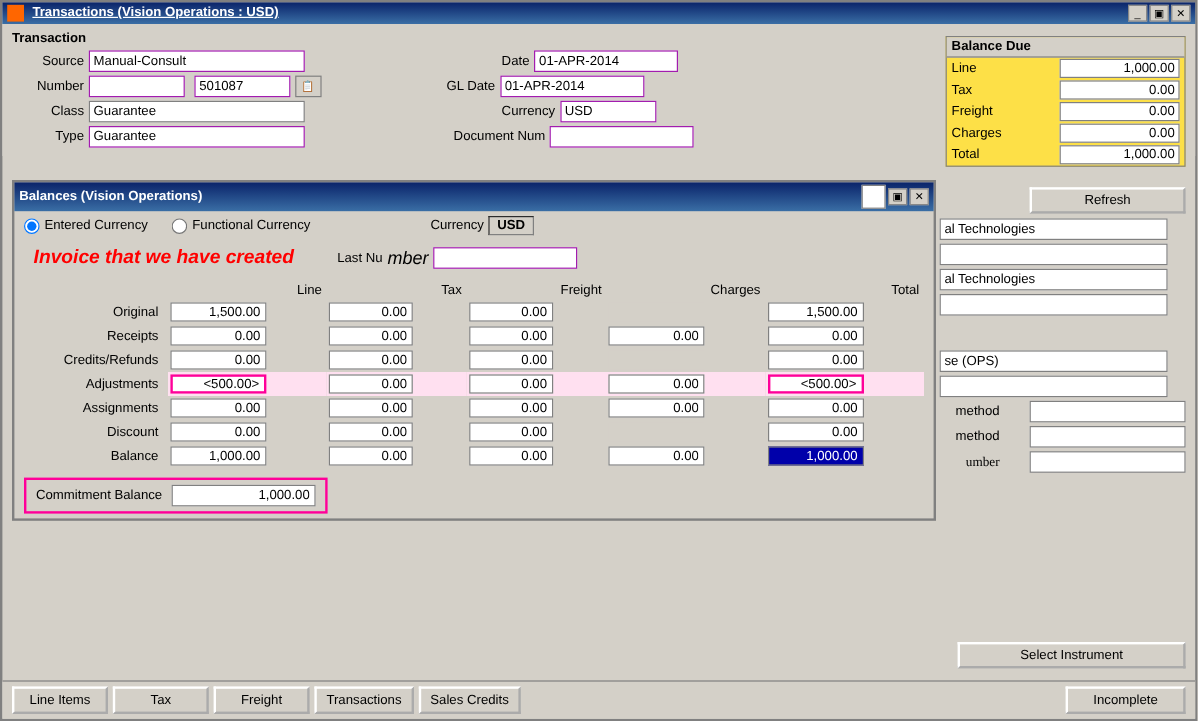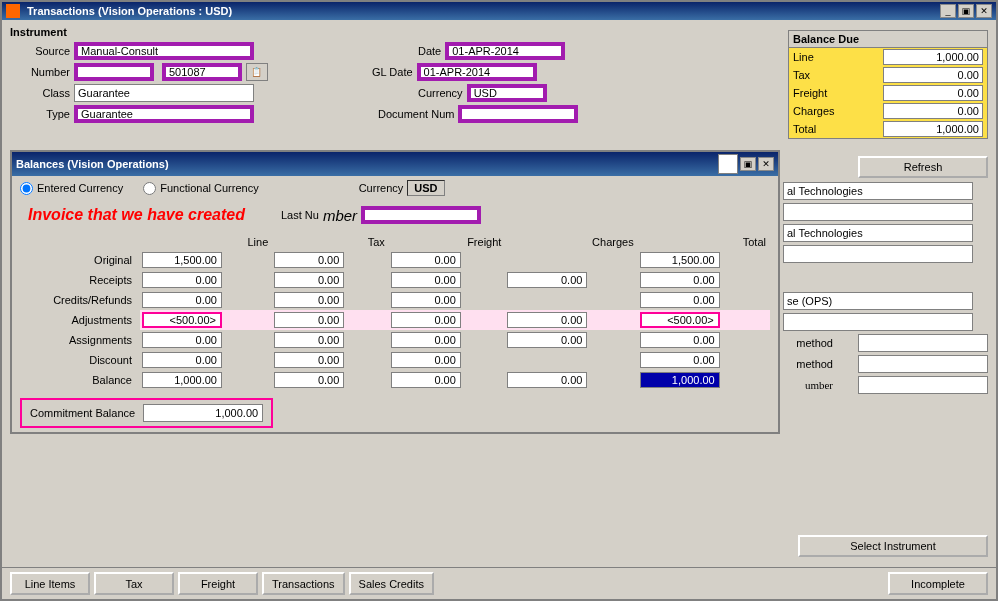--- a/index.html
+++ b/index.html
@@ -9,21 +9,21 @@
     .title-bar {
       background: linear-gradient(to bottom, #0a246a, #3a6ea5);
       color: white;
       padding: 2px 4px;
       display: flex;
       align-items: center;
       justify-content: space-between;
       font-size: 11px;
       font-weight: bold;
     }
-    .title-bar-left { display: flex; align-items: center; gap: 4px; }
+    .title-bar-left { display: flex; align-items: flex-start; gap: 4px; text-decoration: underline; }
     .title-bar-controls { display: flex; gap: 2px; }
     .title-bar-btn {
       background: #d4d0c8;
       border: 1px solid #888;
       width: 16px; height: 14px;
       font-size: 9px;
       display: flex; align-items: center; justify-content: center;
       cursor: pointer;
     }
 
@@ -50,21 +50,21 @@
     }
 
     .form-label {
       color: #000;
       font-size: 11px;
       text-align: right;
     }
 
     .form-input {
       background: white;
-      border: 4px solid #a21caf;
+      border: 1px solid #a21caf;
       height: 18px;
       font-size: 11px;
       padding: 1px 3px;
     }
 
     .form-select {
       background: white;
       border: 1px solid #808080;
       height: 18px;
       font-size: 11px;
@@ -280,21 +280,21 @@
       <span>Transactions (Vision Operations : USD)</span>
     </div>
     <div class="title-bar-controls">
       <button class="title-bar-btn">_</button>
       <button class="title-bar-btn">▣</button>
       <button class="title-bar-btn">✕</button>
     </div>
   </div>
 
   <div class="form-area" style="padding-top: 6px;">
-    <div style="font-weight: bold; margin-bottom: 4px; font-size: 11px;">Instrument</div>
+    <div style="font-weight: bold; margin-bottom: 4px; font-size: 11px;">Transaction</div>
 
     <div class="form-row">
       <span class="form-label" style="width: 60px;">Source</span>
       <input class="form-input" style="width: 180px;" value="Manual-Consult">
       <span style="margin-left: 160px;" class="form-label">Date</span>
       <input class="form-input" style="width: 120px;" value="01-APR-2014">
     </div>
 
     <div class="form-row">
       <span class="form-label" style="width: 60px;">Number</span>

